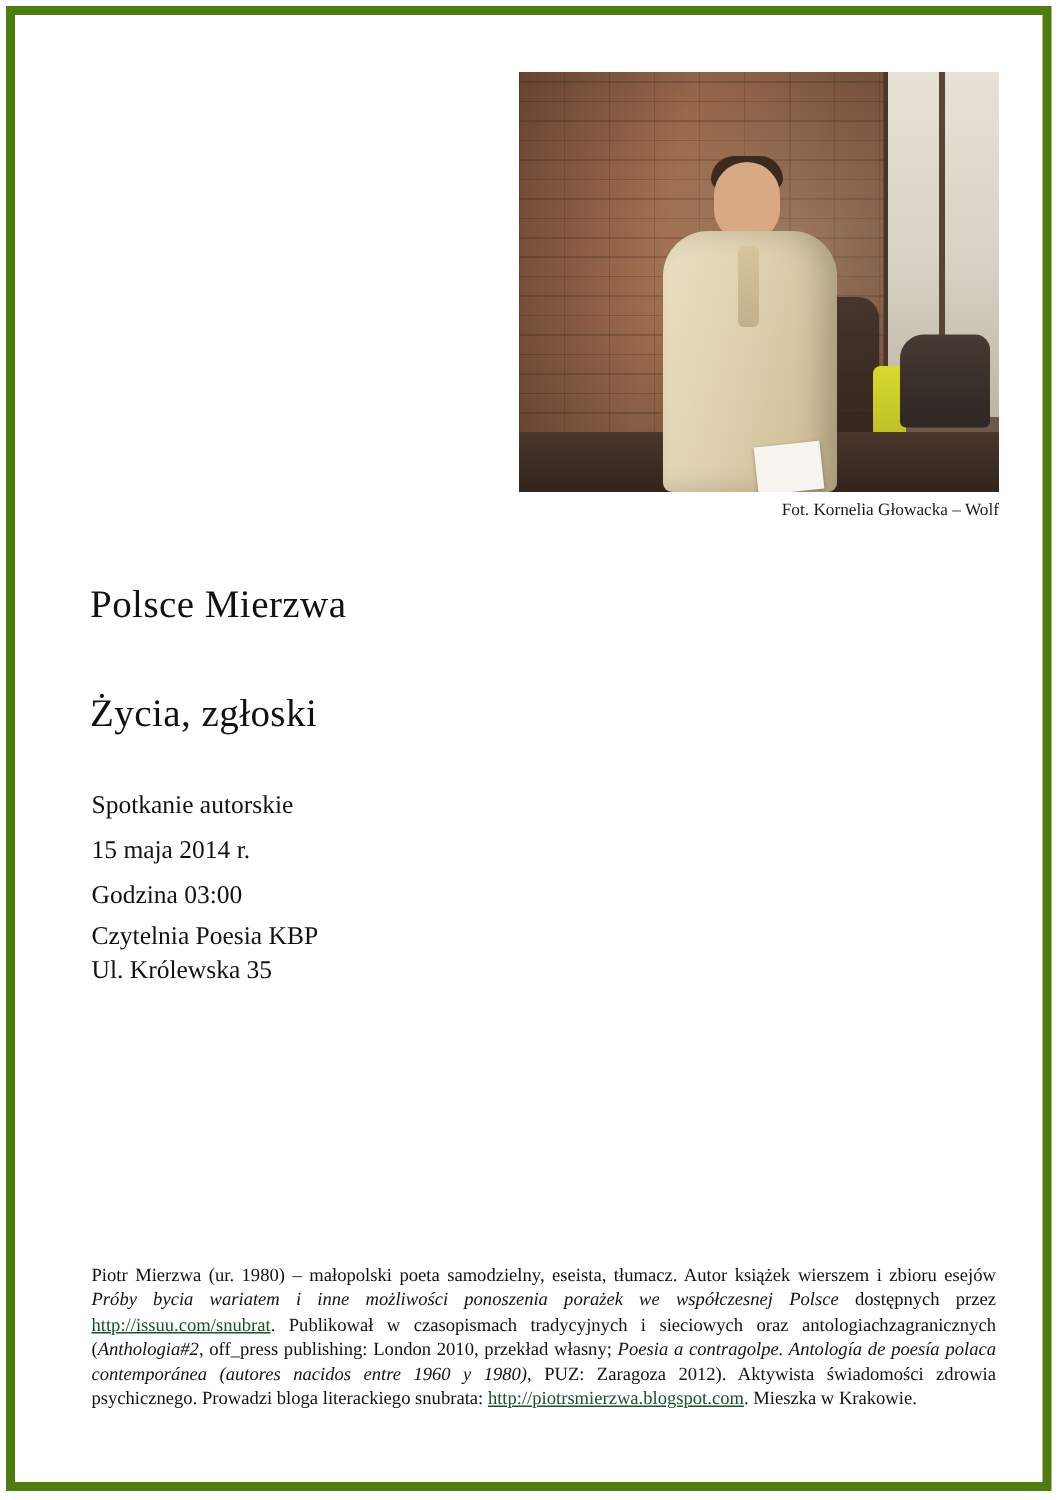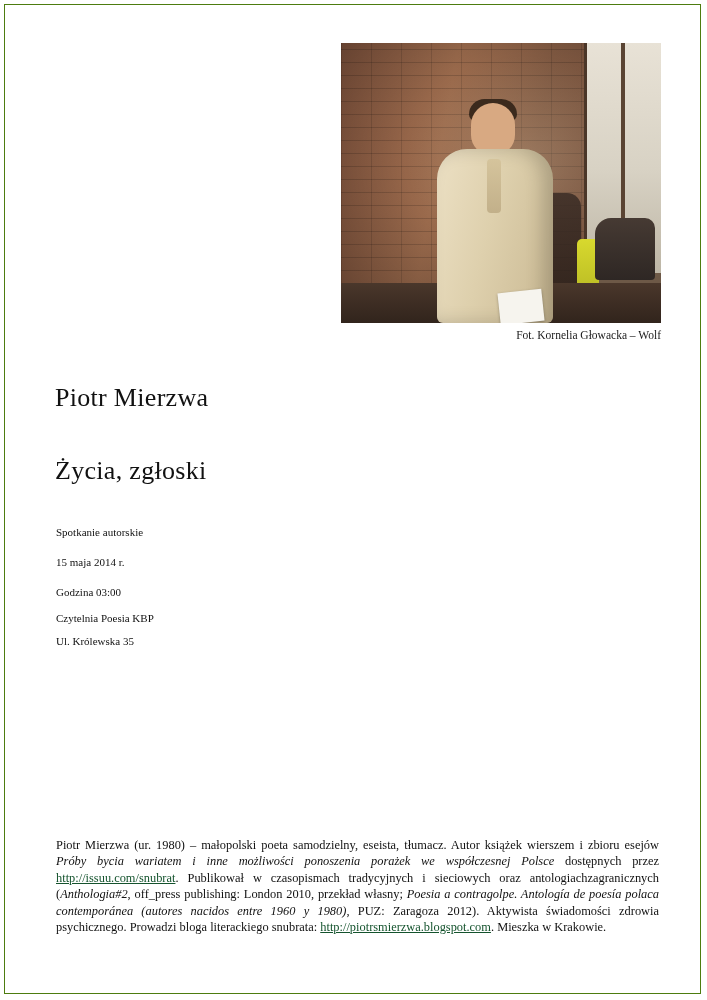--- a/index.html
+++ b/index.html
@@ -14,21 +14,21 @@
     color: #111111;
     position: relative;
   }
   .page {
     position: absolute;
     left: 4px;
     top: 4px;
     width: 697px;
     height: 990px;
     background: #ffffff;
-    border: 1px solid #4d7c0f;
+    border: 6px solid #4d7c0f;
     box-sizing: border-box;
     overflow: hidden;
   }
   .inner {
     position: absolute;
     left: 0;
     top: 0;
     right: 0;
     bottom: 0;
   }
@@ -203,21 +203,21 @@
     font-size: 26px;
     letter-spacing: 0.3px;
     color: #111;
   }
 
   
   .details {
     position: absolute;
     left: 51px;
     top: 512px;
-    font-size: 11px;
+    font-size: 17px;
     line-height: 30px;
     color: #111;
   }
   .details .line { white-space: pre; }
   .details .tight { line-height: 23px; }
 
   
   .bio {
     position: absolute;
     left: 51px;
@@ -256,21 +256,21 @@
           <div class="man-hair"></div>
           <div class="man-head"></div>
           <div class="man-shirt"></div>
           <div class="man-placket"></div>
           <div class="man-paper"></div>
         </div>
       </div>
       <div class="photo-caption">Fot. Kornelia Głowacka – Wolf</div>
     </div>
 
-    <div class="author-name">Piotr Mierzwa</div>
+    <div class="author-name">Polsce Mierzwa</div>
 
     <div class="book-title">Życia, zgłoski</div>
 
     <div class="details">
       <div class="line">Spotkanie autorskie</div>
       <div class="line">15 maja 2014 r.</div>
       <div class="line">Godzina 03:00</div>
       <div class="line tight">Czytelnia Poesia KBP</div>
       <div class="line tight">Ul. Królewska 35</div>
     </div>

